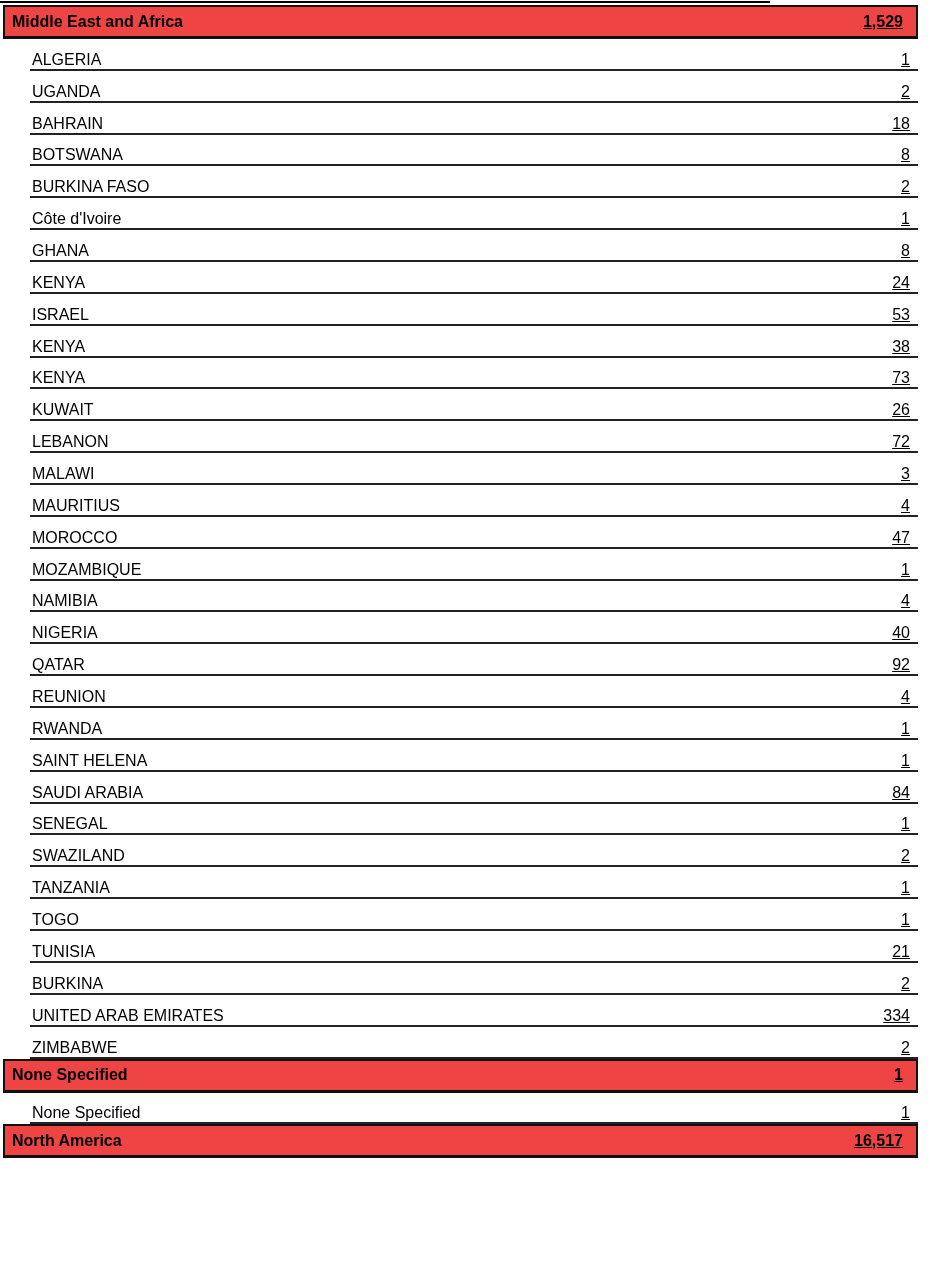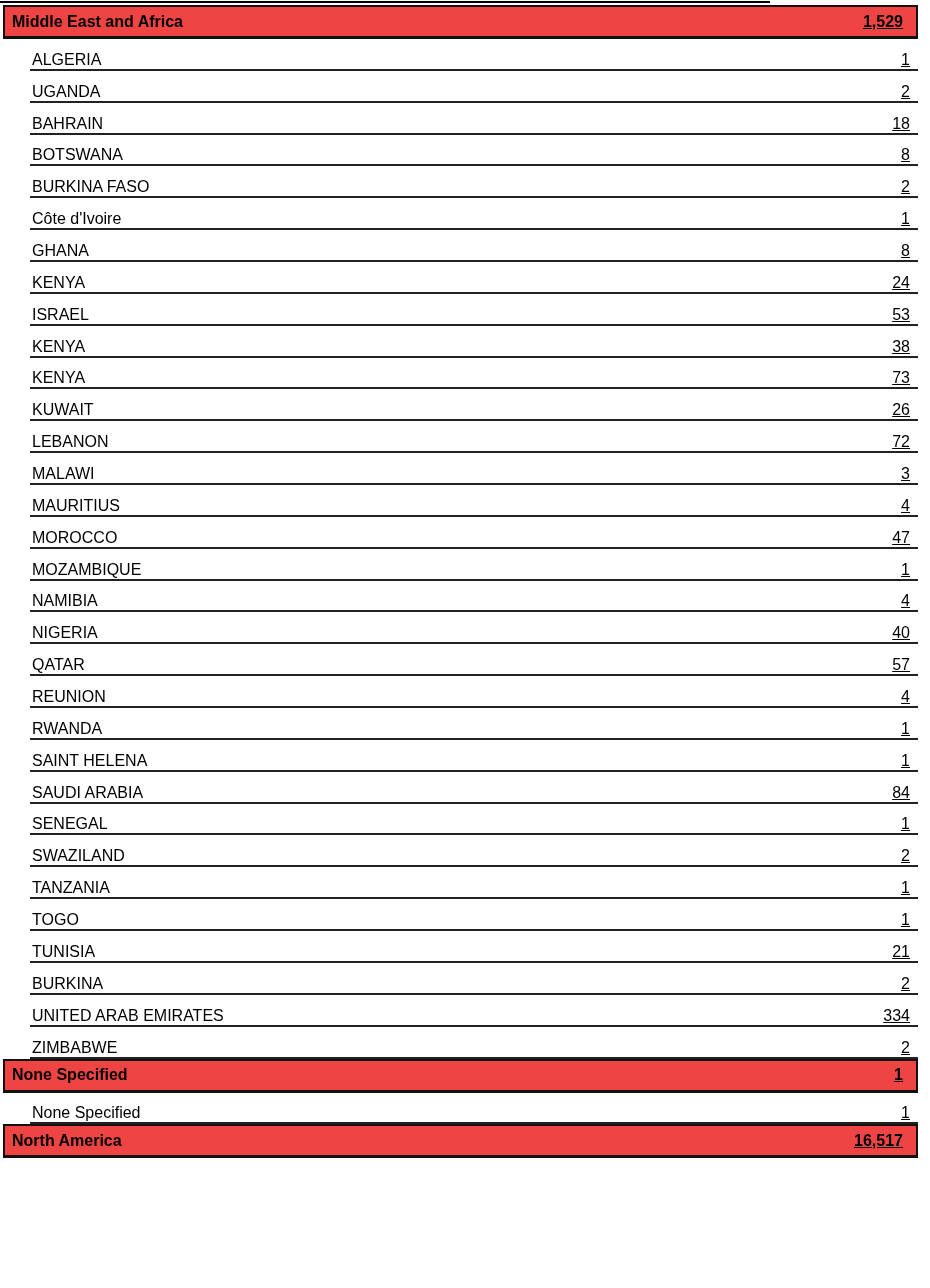--- a/index.html
+++ b/index.html
@@ -152,21 +152,21 @@
   </div>
 
   <div class="country-row">
     <span class="c-name">NIGERIA</span>
     <span class="c-value">40</span>
   </div>
 
 
   <div class="country-row">
     <span class="c-name">QATAR</span>
-    <span class="c-value">57</span>
+    <span class="c-value">92</span>
   </div>
 
   <div class="country-row">
     <span class="c-name">REUNION</span>
     <span class="c-value">4</span>
   </div>
 
   <div class="country-row">
     <span class="c-name">RWANDA</span>
     <span class="c-value">1</span>

